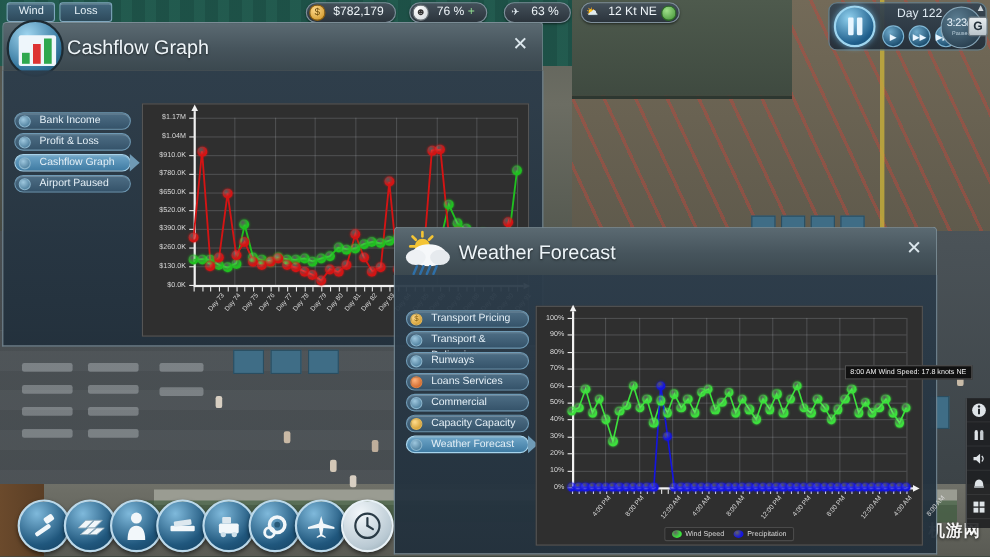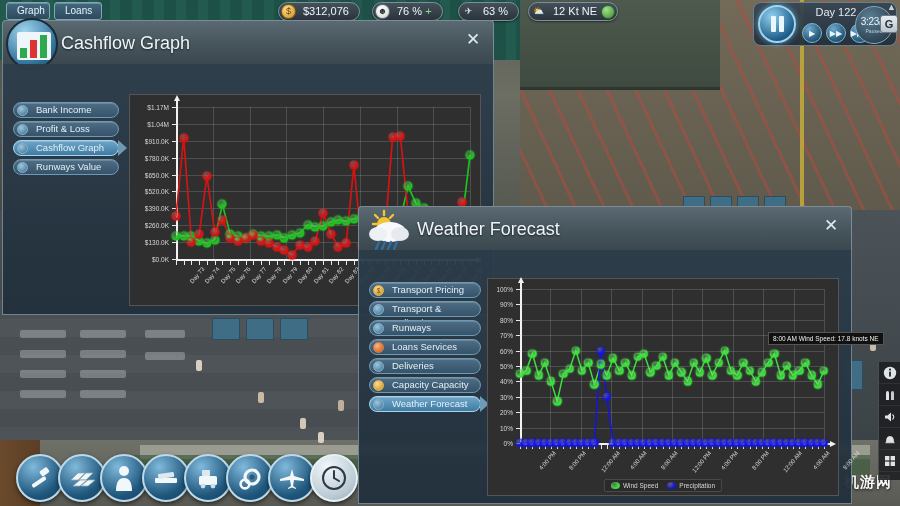--- a/index.html
+++ b/index.html
@@ -318,26 +318,26 @@
     <div class="bg-blue-panel" style="left:845px;top:360px;width:18px;height:30px;"></div>
     <div class="npc" style="left:196px;top:360px;background:#d8cfc2;"></div>
     <div class="npc" style="left:258px;top:392px;background:#c9b9a5;"></div>
     <div class="npc" style="left:300px;top:418px;background:#d3c7b6;"></div>
     <div class="npc" style="left:338px;top:400px;background:#bfae9b;"></div>
     <div class="npc" style="left:318px;top:432px;background:#d8cfc2;"></div>
     <div class="npc" style="left:870px;top:340px;background:#c8bba8;"></div>
   </div>
 
   <div class="topbar">
-    <div class="menu-btn" style="left:6px;width:44px;">Graph</div>
-    <div class="menu-btn" style="left:54px;width:48px;">Loans</div>
+    <div class="menu-btn" style="left:6px;width:44px;">Wind</div>
+    <div class="menu-btn" style="left:54px;width:48px;">Loss</div>
 
     <div class="stat-pill" style="left:278px;">
       <span class="badge b-coin">$</span>
-      <span>$312,076</span>
+      <span>$782,179</span>
     </div>
     <div class="stat-pill" style="left:372px;">
       <span class="badge b-face">☻</span>
       <span>76 %</span>
       <span class="pill-suffix">+</span>
     </div>
     <div class="stat-pill" style="left:458px;">
       <span class="badge b-plane">✈</span>
       <span>63 %</span>
     </div>
@@ -384,21 +384,21 @@
         <div class="side-item">
           <span class="side-bullet"></span>
           <span>Profit &amp; Loss</span>
         </div>
         <div class="side-item active">
           <span class="side-bullet"></span>
           <span>Cashflow Graph</span>
         </div>
         <div class="side-item">
           <span class="side-bullet"></span>
-          <span>Runways Value</span>
+          <span>Airport Paused</span>
         </div>
       </div>
 
       <div class="chart-surface" id="cashflow-chart" style="left:126px;top:30px;width:352px;height:212px;">
           <div class="gridline-v" style="left:82.75px;top:12px;width:1px;height:152px;"></div>
           <div class="gridline-v" style="left:119.5px;top:12px;width:1px;height:152px;"></div>
           <div class="gridline-v" style="left:156.25px;top:12px;width:1px;height:152px;"></div>
           <div class="gridline-v" style="left:193px;top:12px;width:1px;height:152px;"></div>
           <div class="gridline-v" style="left:229.75px;top:12px;width:1px;height:152px;"></div>
           <div class="gridline-v" style="left:266.5px;top:12px;width:1px;height:152px;"></div>
@@ -633,21 +633,21 @@
         <div class="side-item">
           <span class="side-bullet"></span>
           <span>Runways</span>
         </div>
         <div class="side-item">
           <span class="side-bullet orange"></span>
           <span>Loans Services</span>
         </div>
         <div class="side-item">
           <span class="side-bullet"></span>
-          <span>Deliveries</span>
+          <span>Commercial</span>
         </div>
         <div class="side-item">
           <span class="side-bullet gold"></span>
           <span>Capacity Capacity</span>
         </div>
         <div class="side-item active">
           <span class="side-bullet"></span>
           <span>Weather Forecast</span>
         </div>
       </div>

